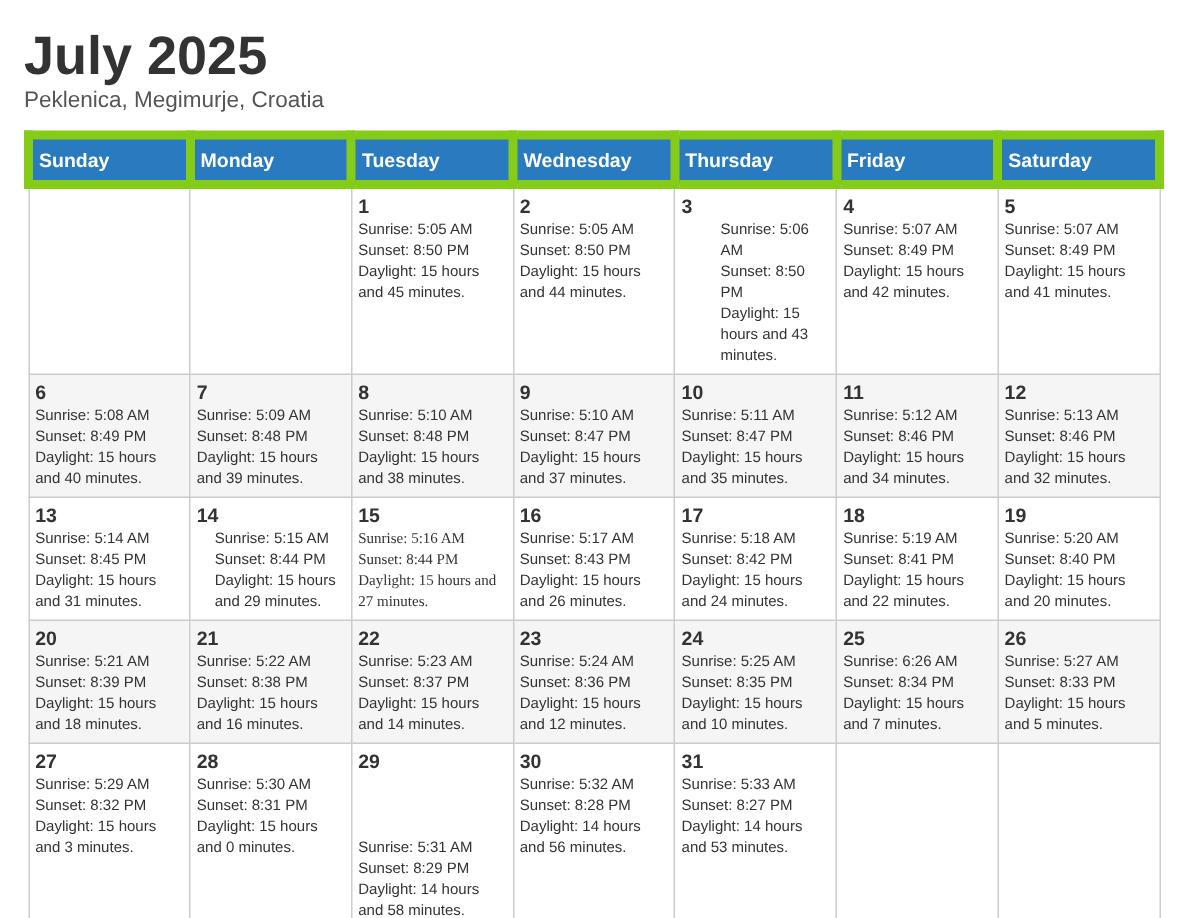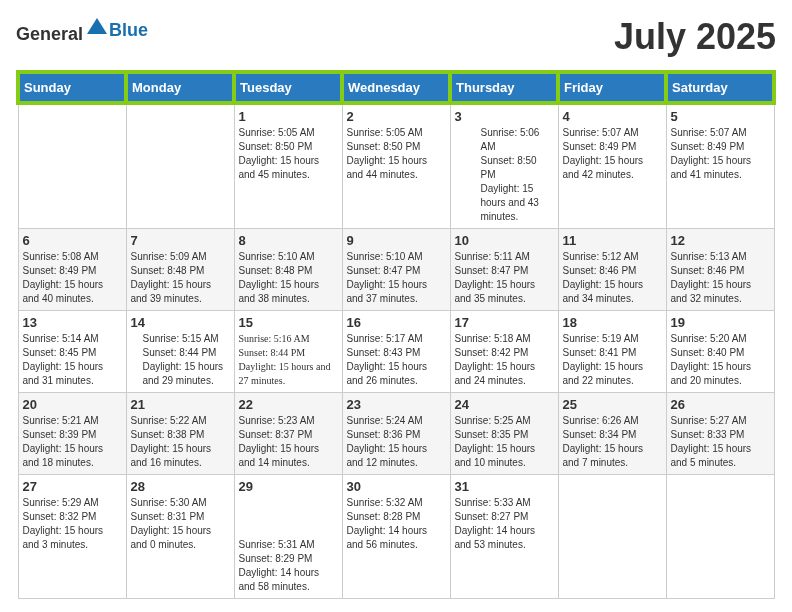--- a/index.html
+++ b/index.html
@@ -52,21 +52,21 @@
       border-collapse: collapse;
       font-size: 11px;
     }
     thead tr th {
       background-color: #2a7abf;
       color: #fff;
       padding: 6px 4px;
       text-align: left;
       font-size: 13px;
       font-weight: bold;
-      border: 4px solid #84cc16;
+      border: 6px solid #84cc16;
     }
     tbody tr td {
       border: 1px solid #ccc;
       vertical-align: top;
       padding: 4px 4px;
       width: 108px;
       height: 80px;
       color: #333;
     }
     tbody tr:nth-child(even) td {
@@ -87,32 +87,23 @@
       color: #333;
     }
     .empty-cell {
       background: #fff !important;
     }
   </style>
 </head>
 <body>
 
 <div class="header">
-  <div class="logo">
-    <div>
-      <span class="logo-text-general">General</span><svg class="logo-icon" viewBox="0 0 24 24">
-          <polygon points="12,2 22,18 2,18" fill="#1a6faf"></polygon>
-        </svg>
-    </div>
-    <div>
-      <span class="logo-text-blue">Blue</span>
-    </div>
-  </div>
   <div class="title-block">
     <div class="month-title">July 2025</div>
+    <div class="location-title">Peklenica, Megimurje, Croatia</div>
   </div>
 </div>
 
 <table>
   <thead>
     <tr id="header-row">
         <th>Sunday</th>
         <th>Monday</th>
         <th>Tuesday</th>
         <th>Wednesday</th>

